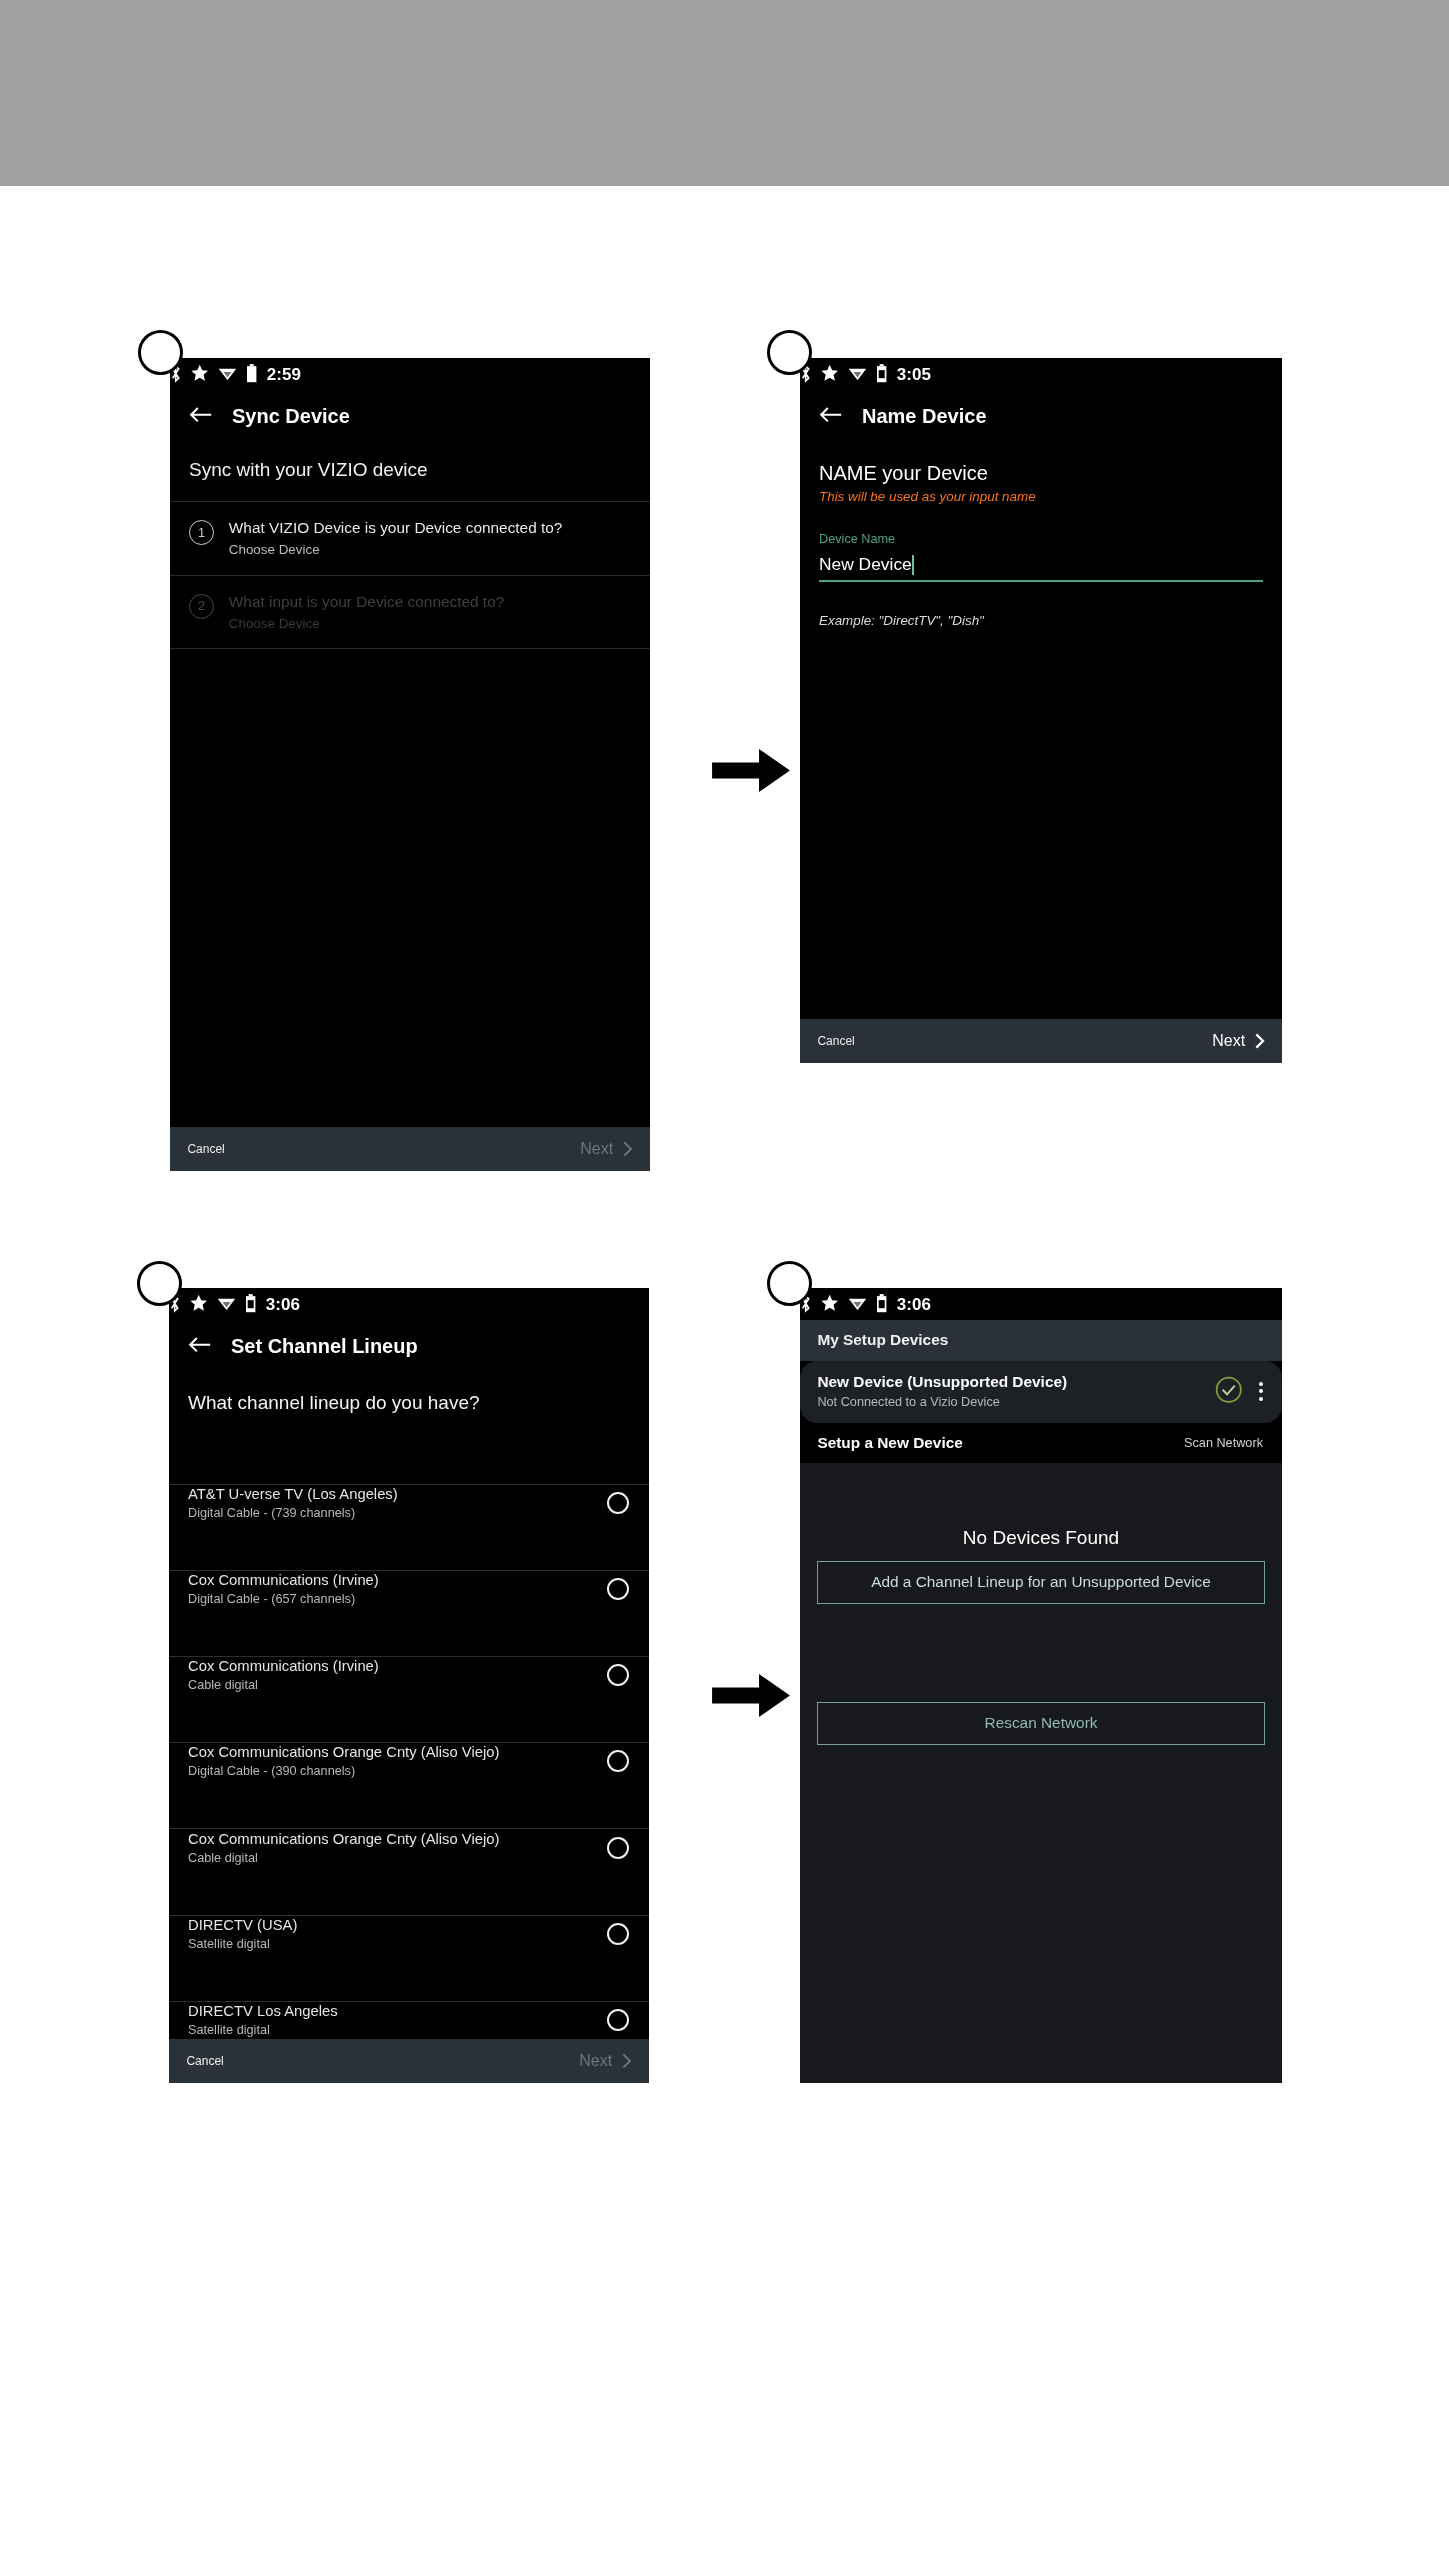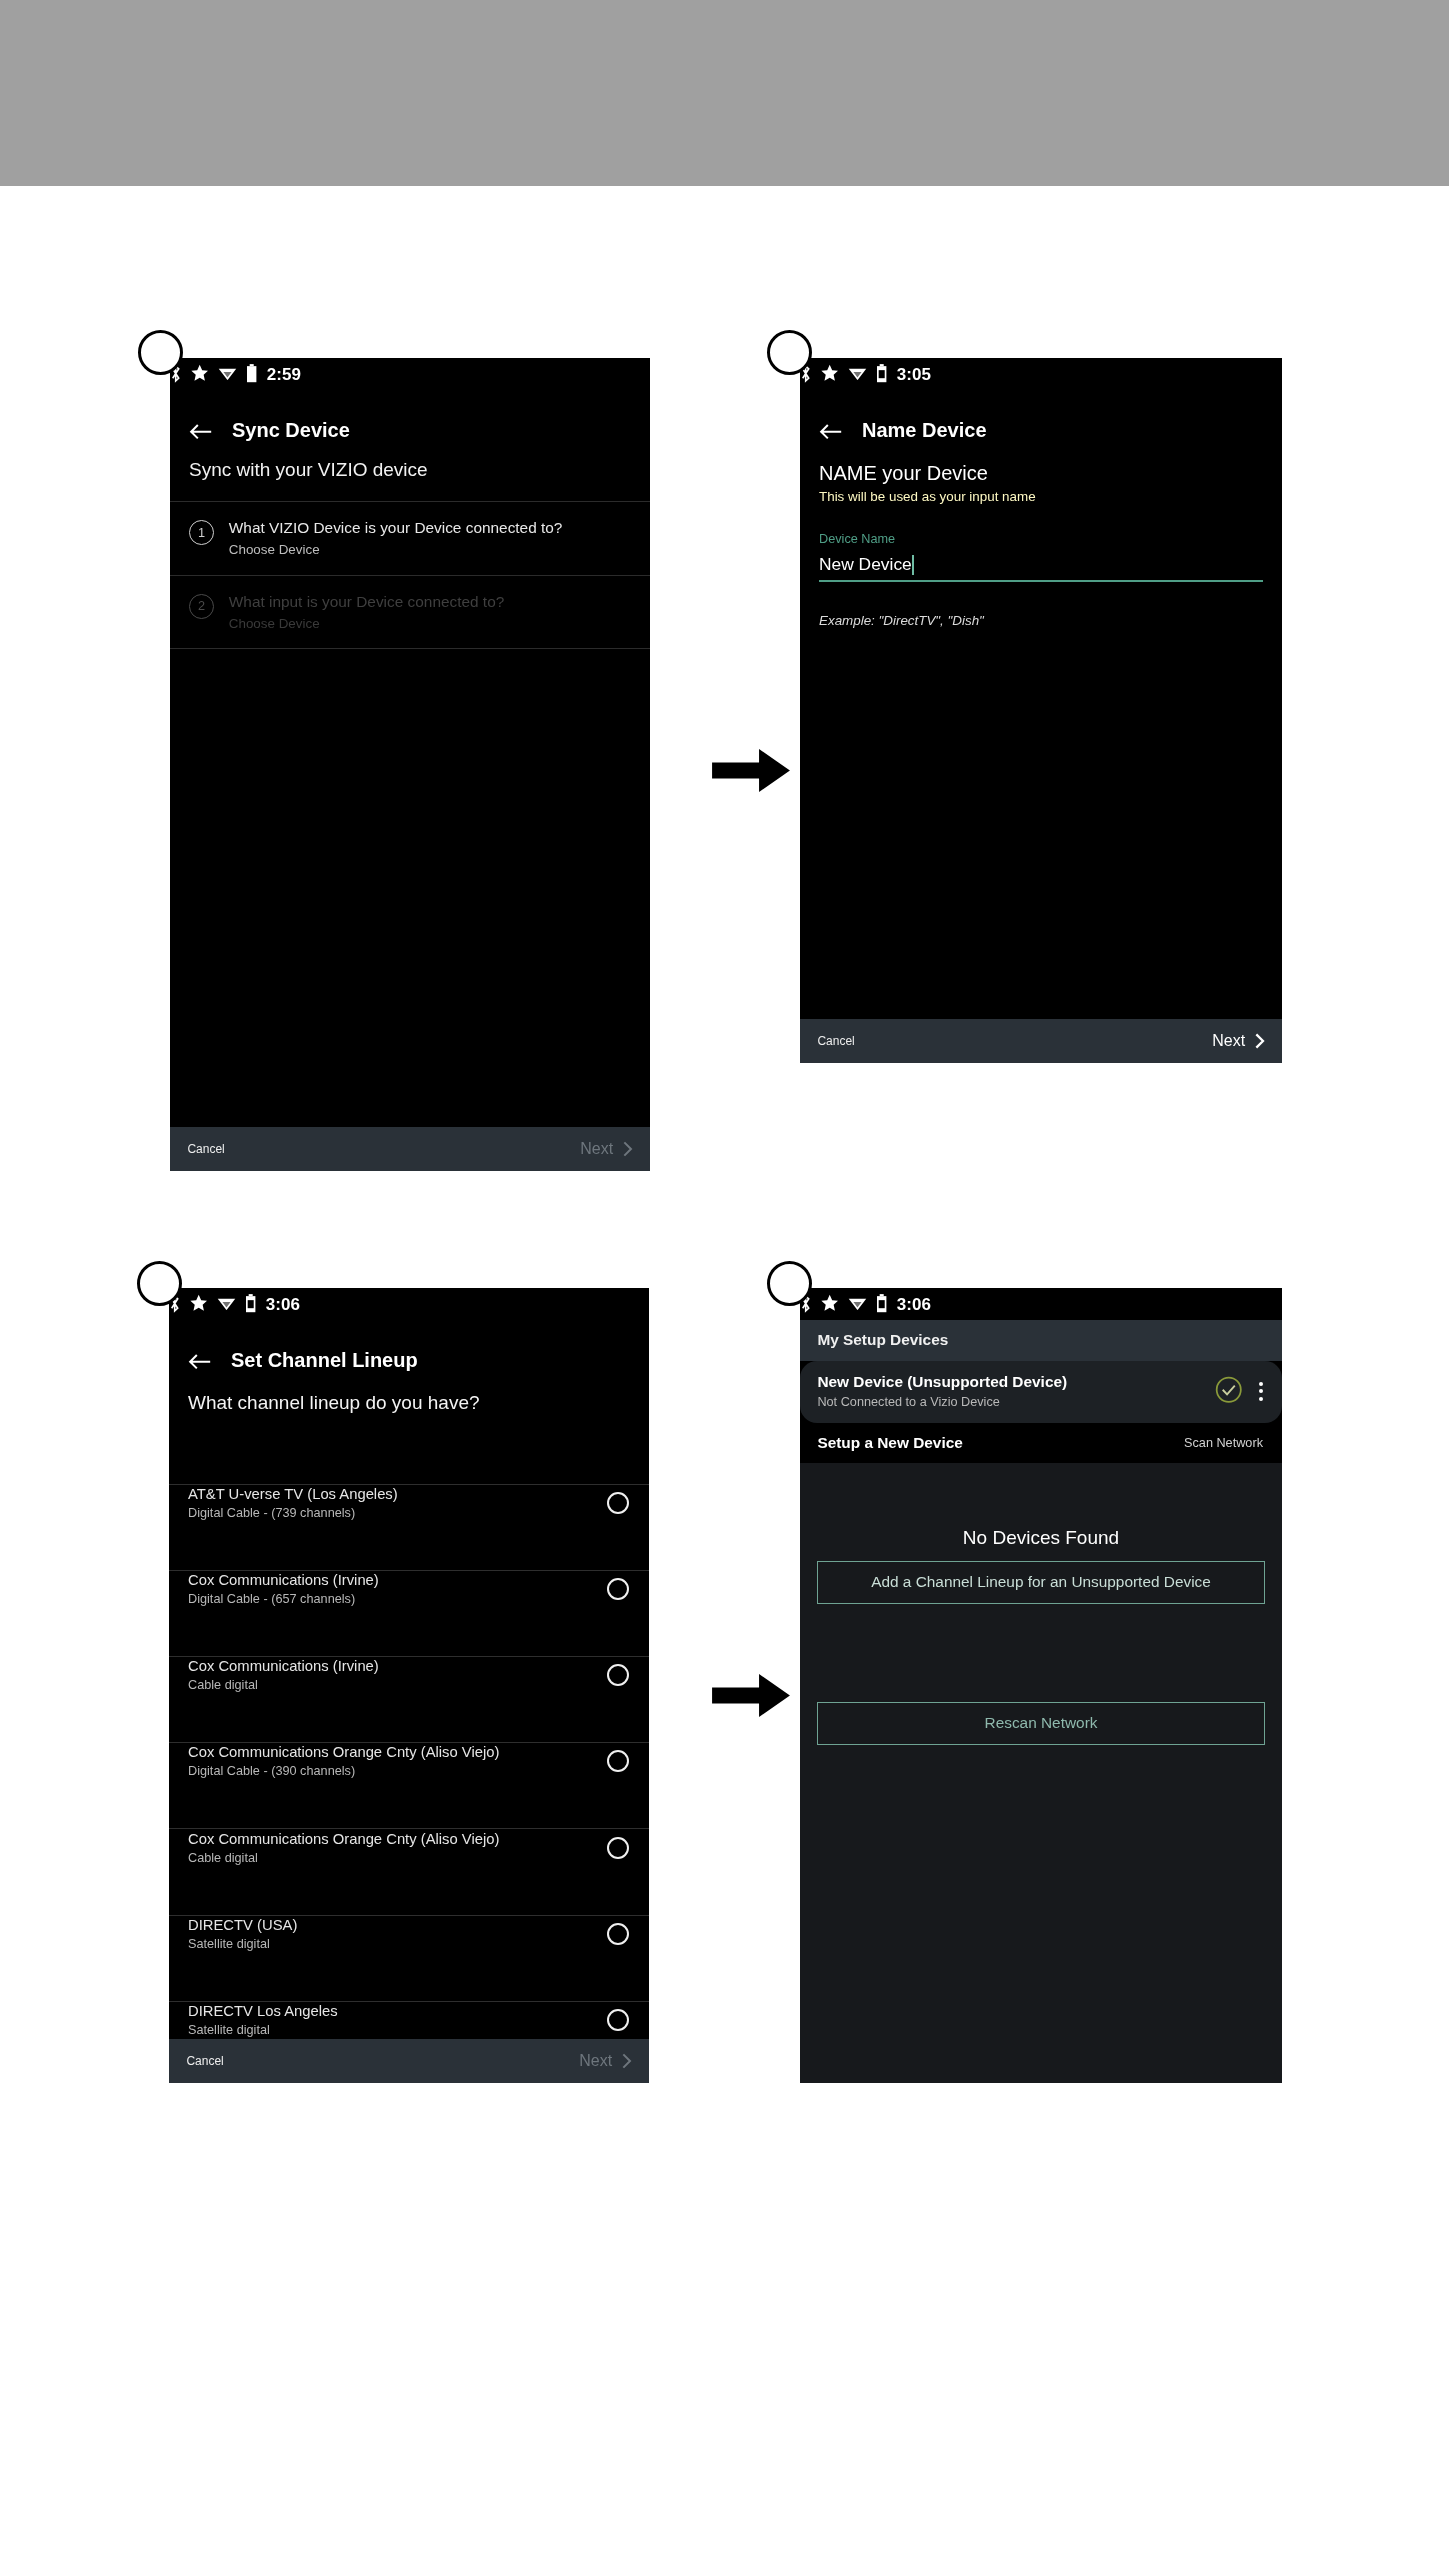--- a/index.html
+++ b/index.html
@@ -77,21 +77,21 @@
     font-weight: bold;
     letter-spacing: 0.1px;
     line-height: 1;
   }
 
   
   .appbar {
     height: 52px;
     background: #000000;
     display: flex;
-    align-items: flex-end;
+    align-items: center;
     padding-left: 19px;
     gap: 20px;
     flex: 0 0 auto;
   }
   .appbar-title {
     color: #ffffff;
     font-size: 20px;
     font-weight: bold;
   }
   .back-arrow { display: block; }
@@ -163,22 +163,23 @@
   .action-next.disabled { color: #6e767d; }
   .action-next.disabled .chev { stroke: #6e767d; }
 
   
   .p2-wrap { padding: 20px 19px 0 19px; }
   .p2-title {
     color: #ffffff;
     font-size: 20px;
   }
   .p2-subtitle {
-    color: #fef9c3;
+    color: #f97316;
     font-size: 13.4px;
+    font-style: italic;
     margin-top: 4px;
   }
   .p2-field-label {
     color: #4f9e86;
     font-size: 12.7px;
     margin-top: 28px;
   }
   .p2-input-line {
     margin-top: 8px;
     border-bottom: 2px solid #4f9e86;

